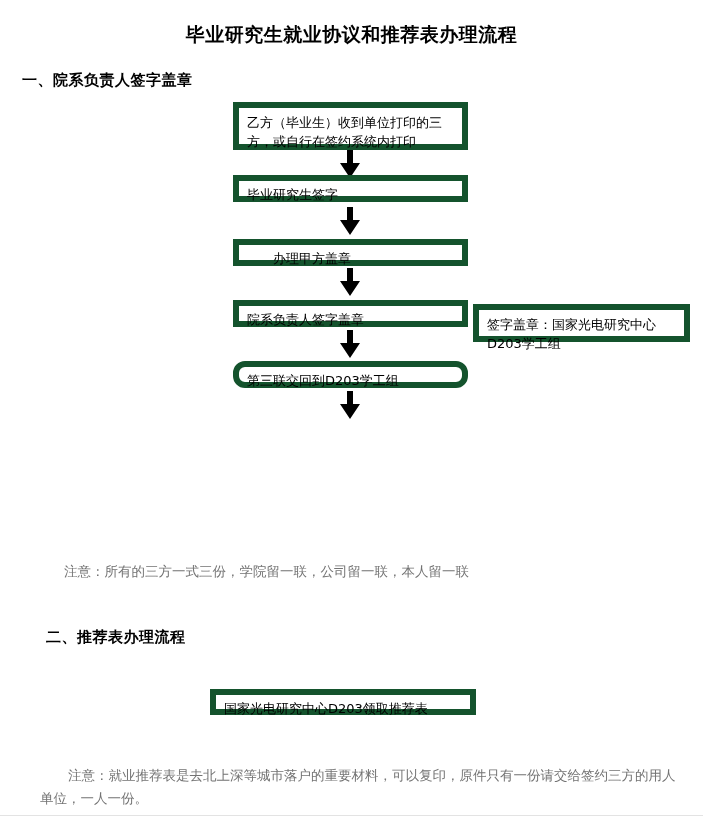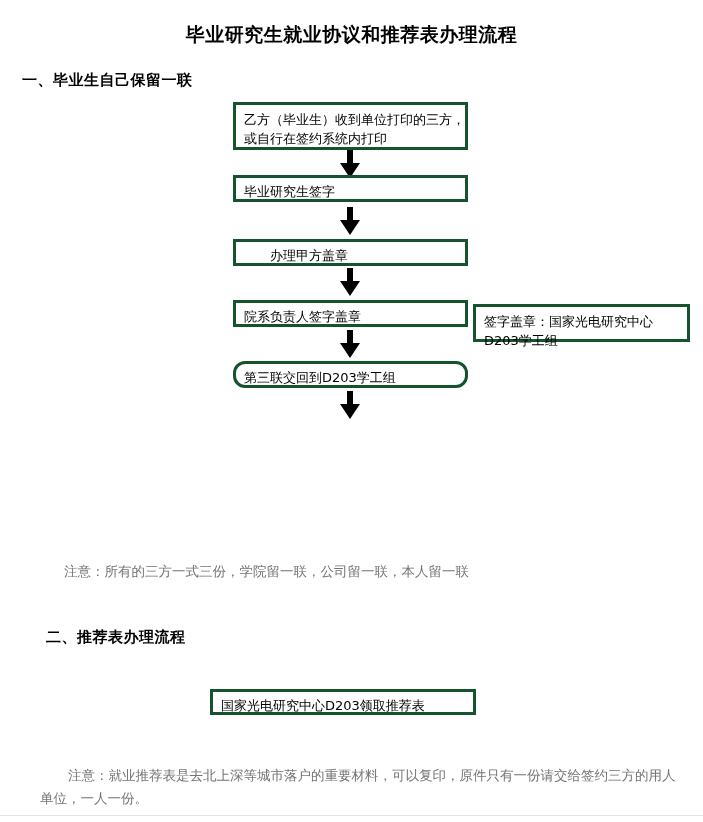--- a/index.html
+++ b/index.html
@@ -47,21 +47,21 @@
     line-height: 20px;
     white-space: nowrap;
   }
   #section1-heading { left: 22px; top: 70px; }
   #section2-heading { left: 46px; top: 627px; }
 
   
   .flow-box {
     position: absolute;
     box-sizing: border-box;
-    border: 3px solid #14532d;
+    border: 6px solid #14532d;
     background: #ffffff;
     font-size: 13px;
     line-height: 19px;
     color: #000000;
     padding: 4px 0 3px 8px;
     white-space: pre-line;
   }
   .flow-box.two-line { padding-top: 5px; }
 
   #box-1 { left: 233px; top: 102px; width: 235px; height: 48px; }
@@ -111,21 +111,21 @@
     background: #e3e3e3;
   }
 </style>
 </head>
 <body>
 
 <div class="page">
 
   <div class="doc-title">毕业研究生就业协议和推荐表办理流程</div>
 
-  <div class="section-heading" id="section1-heading">一、毕业生自己保留一联</div>
+  <div class="section-heading" id="section1-heading">一、院系负责人签字盖章</div>
 
   <div class="flow-box two-line" id="box-1">乙方（毕业生）收到单位打印的三方，或自行在签约系统内打印</div>
 
   <div class="arrow" id="arrow-1">
     <svg width="26" height="30" viewBox="0 0 26 30">
       <polygon points="10,0 16,0 16,13 23,13 13,28 3,13 10,13" fill="#000000"></polygon>
     </svg>
   </div>
 
   <div class="flow-box" id="box-2">毕业研究生签字</div>

